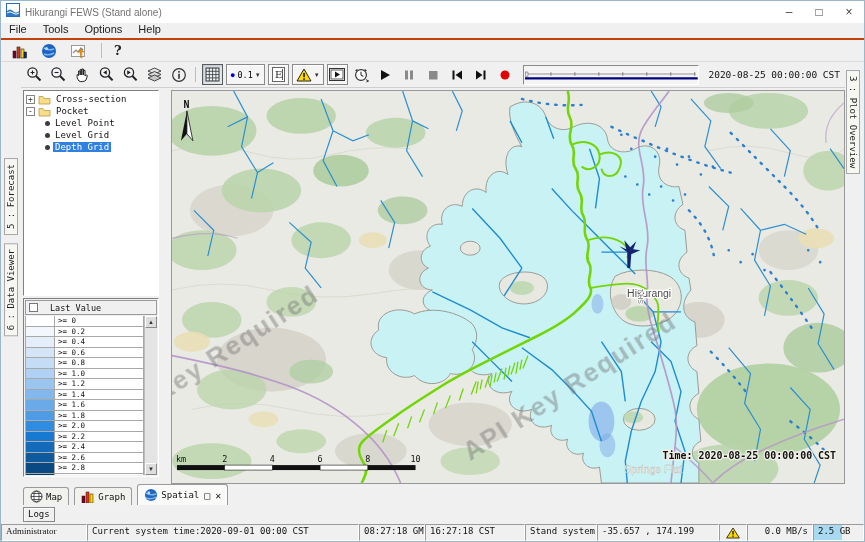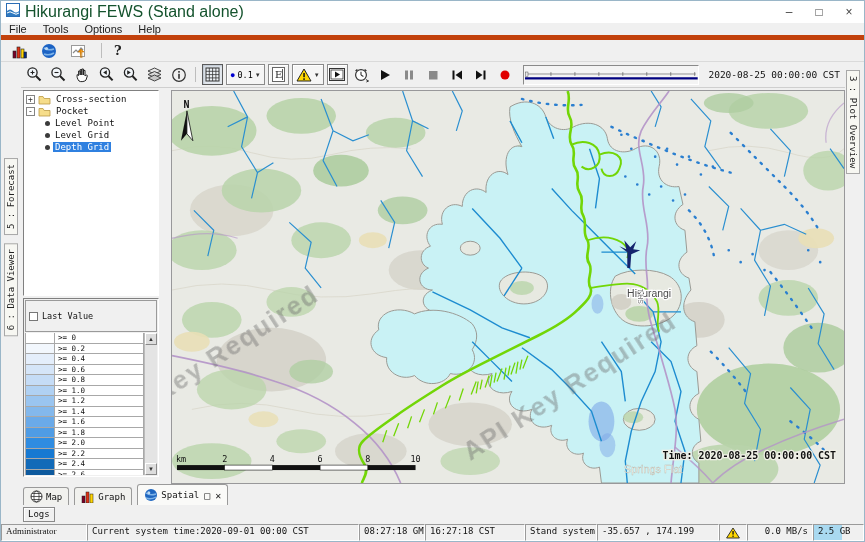--- a/index.html
+++ b/index.html
@@ -2,26 +2,26 @@
 <html><head>
 <meta charset="utf-8">
 <style>
   * { box-sizing: border-box; margin:0; padding:0; }
   html,body { width:865px; height:542px; overflow:hidden; }
   body { font-family:"Liberation Sans", sans-serif; background:#f0f0f0; }
   .win { width:865px; height:542px; display:flex; flex-direction:column; border:1px solid #9ab6c8; background:#f0f0f0; }
 
   
   .titlebar { height:22px; background:#ffffff; display:flex; align-items:center; padding-left:5px; gap:5px; flex:none; }
-  .title { font-size:16px; color:#14532d;text-align:right; }
+  .title { font-size:10px; color:#737373;text-align:right; }
   .win-controls { margin-left:auto; display:flex; }
   .wc { width:30px; text-align:center; font-size:12px; color:#444; cursor:default; }
 
   
-  .menubar { height:17px; display:flex; gap:16px; padding-left:8px; align-items:flex-start; font-size:11px; color:#222; flex:none; border-bottom:5px solid #c2410c; }
+  .menubar { height:17px; display:flex; gap:16px; padding-left:8px; align-items:flex-start; font-size:11px; color:#222; flex:none; border-bottom:2px solid #c2410c; }
   .menu-item { cursor:default; }
 
   
   .toolbar1 { height:22px; display:flex; align-items:center; gap:9px; padding-left:7px; flex:none; border-bottom:1px solid #dadada; }
   .tsep { width:1px; height:15px; background:#bdbdbd; margin:0 3px; }
   .help-q { font-weight:bold; font-size:13px; color:#222; font-family:"DejaVu Serif", serif; }
 
   
   .midrow { flex:1; display:flex; min-height:0; }
   .leftstrip { width:20px; flex:none; display:flex; flex-direction:column; align-items:flex-start; }
@@ -50,21 +50,21 @@
   .leftpanel { width:138px; flex:none; display:flex; flex-direction:column; padding:2px 0 6px 2px; }
   .treebox { height:206px; flex:none; background:#fff; border:1px solid; border-color:#808080 #fff #fff #808080; overflow:hidden; padding:2px 0 0 2px; }
   .trow { display:flex; align-items:center; height:12px; gap:3px; font-family:"DejaVu Sans Mono", monospace; font-size:9px; color:#111; white-space:nowrap; }
   .trow .lbl { padding:0 2px; }
   .trow.selected .lbl { background:#2f80e0; color:#fff; }
   .expander { width:9px; height:9px; flex:none; border:1px solid #848484; background:#fff; font-size:8px; line-height:7px; text-align:center; color:#333; }
   .indent { width:14px; flex:none; }
   .bullet { width:5px; height:5px; border-radius:50%; background:#3b3b3b; flex:none; margin-left:2px; }
 
   .legendbox { flex:1; margin-top:2px; border:1px solid; border-color:#808080 #fff #fff #808080; background:#f0f0f0; display:flex; flex-direction:column; min-height:0; }
-  .legend-header { height:32px; flex:none; margin:1px; border:1px solid #9a9a9a; display:flex; align-items:center; gap:4px; padding-left:3px; font-family:"DejaVu Sans Mono", monospace; font-size:8.5px; color:#111; }
+  .legend-header { height:15px; flex:none; margin:1px; border:1px solid #9a9a9a; display:flex; align-items:center; gap:12px; padding-left:3px; font-family:"DejaVu Sans Mono", monospace; font-size:8.5px; color:#111; }
   .checkbox { width:9px; height:9px; border:1px solid #777; background:#fff; flex:none; }
   .legend-body { flex:1; display:flex; margin:0 1px 1px 1px; min-height:0; }
   .lrows { flex:1; overflow:hidden; }
   .lrow { display:flex; height:10.5px; }
   .sw { width:30px; flex:none; border:1px solid #a8a8a8; margin-top:-1px; }
   .lab { flex:1; border:1px solid #a8a8a8; margin-top:-1px; margin-left:-1px; background:#fff; font-family:"DejaVu Sans Mono", monospace; font-size:7.5px; line-height:9px; padding-left:3px; color:#111; }
   .lscroll { width:13px; flex:none; background:#e4e4e4; display:flex; flex-direction:column; border-left:1px solid #bbb; }
   .sarr { height:12px; flex:none; background:#ddd; border:1px solid; border-color:#fff #8a8a8a #8a8a8a #fff; font-size:6px; text-align:center; line-height:10px; color:#333; }
   .strack { flex:1; }
 

